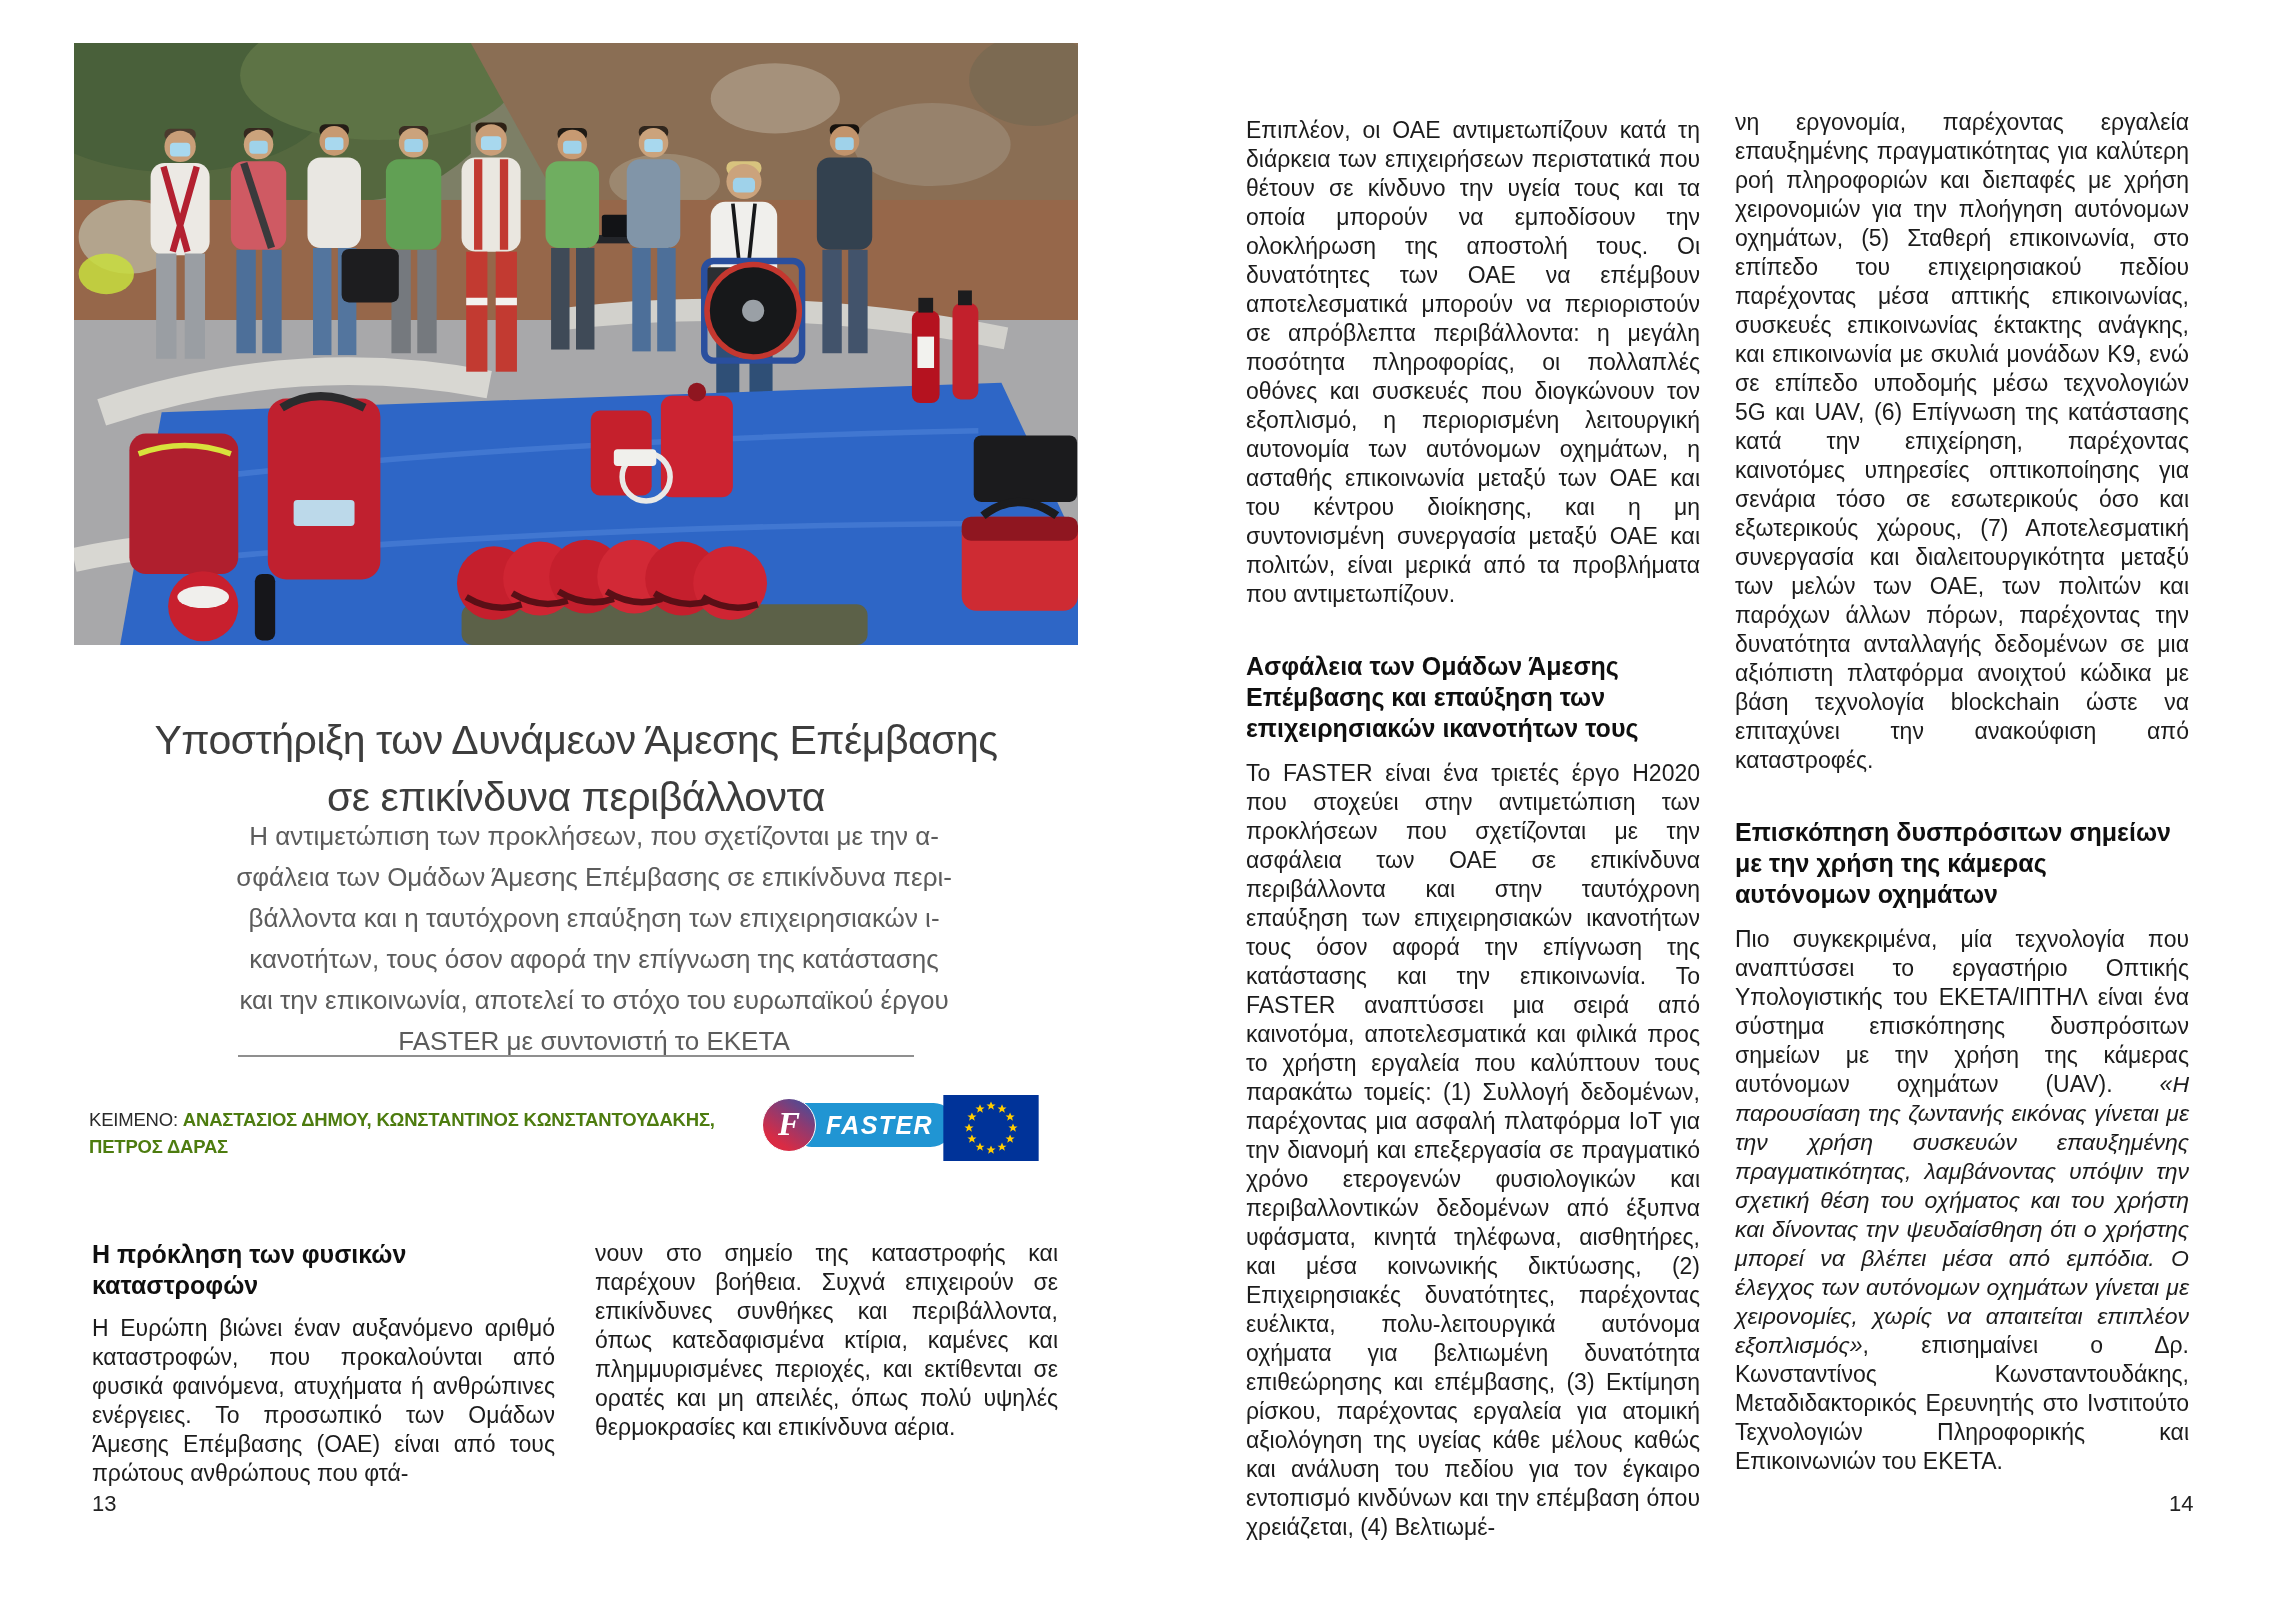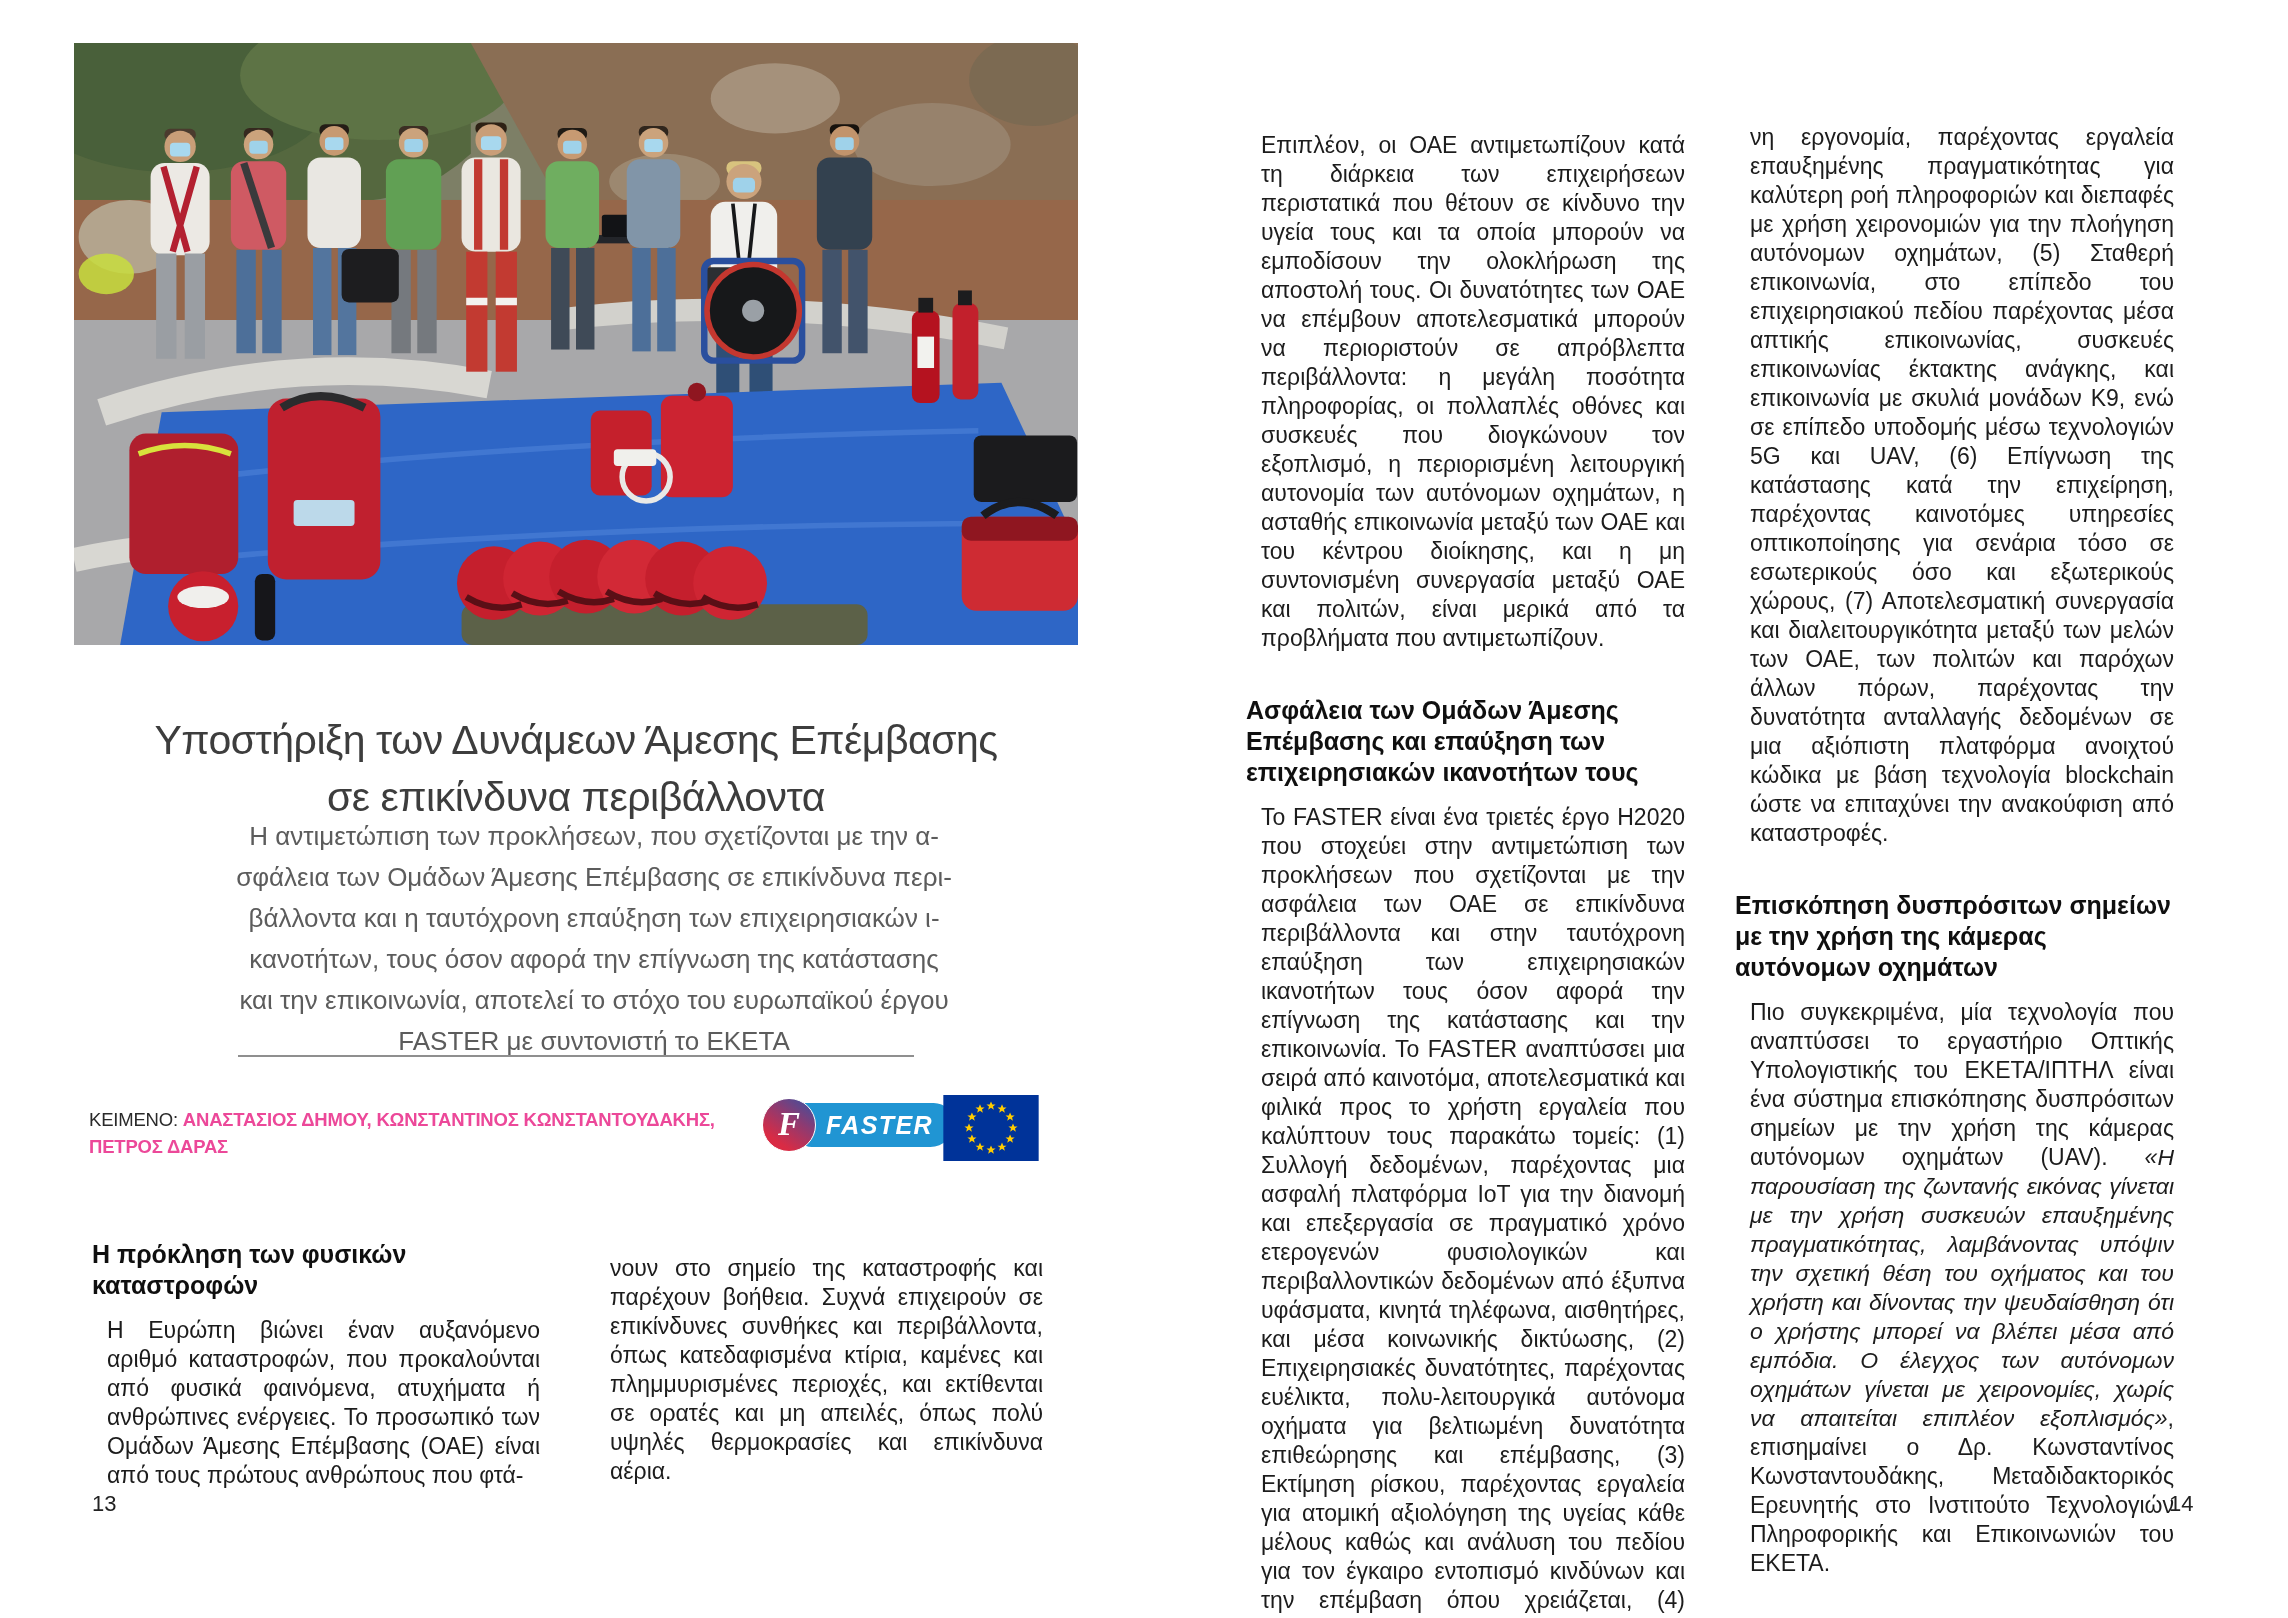--- a/index.html
+++ b/index.html
@@ -18,21 +18,21 @@
     font-size:26px; line-height:41px; color:#5c5c5c;
   }
   .divider {
     position:absolute; left:238px; top:1055px; width:676px; height:1.8px;
     background:#8f8f8f; border:0; margin:0;
   }
   .byline {
     position:absolute; left:89px; top:1106px; width:646px;
     font-size:18.5px; line-height:27px; color:#2a2a2a; letter-spacing:-0.2px;
   }
-  .byline .names { font-weight:700; color:#ec4899; }
+  .byline .names { font-weight:700; color:#4d7c0f; }
   .byline .editor-row { margin-top:14.8px; }
   .faster-logo { position:absolute; left:762px; top:1098px; width:214px; height:55px; }
   .f-banner {
     position:absolute; left:33px; top:4.6px; width:159px; height:44px;
     background:#2095d3; border-radius:9.2px 24px 28px 20px;
   }
   .f-banner span {
     display:block; padding-left:31px; color:#fff; font-weight:700; font-style:italic;
     font-size:25px; line-height:44px; letter-spacing:1.4px;
   }
@@ -41,21 +41,21 @@
     background:linear-gradient(215deg,#3f4f9e 5%,#8c3b72 38%,#d92b44 78%);
     border:1.8px solid #ffffff; box-sizing:border-box; text-align:center;
   }
   .f-circle span {
     color:#fff; font-weight:700; font-style:italic; font-size:33px; line-height:50px;
     font-family:"Liberation Serif", serif;
   }
   .eu-flag { position:absolute; left:943px; top:1095px; width:96px; height:66px; display:block; }
   
   .col { position:absolute; text-align:justify; font-size:23px; line-height:29px; color:#1c1c1c; }
-  .col p { margin:15px; }
+  .col p { margin:0; }
   .col h3 {
     margin:0 0 13px 0; font-size:25px; line-height:31px; font-weight:700; color:#0f0f0f;
     text-align:left;
   }
   .col h3.mid { margin:42px 0 14.8px 0; }
   #lcol1 { left:92px;  top:1239px; width:463px; }
   #lcol2 { left:595px;  top:1239px; width:463px; }
   #rcol1 { left:1246px; top:116px;  width:454px; }
   #rcol2 { left:1735px; top:108px;  width:454px; }
   .q { font-style:italic; }

